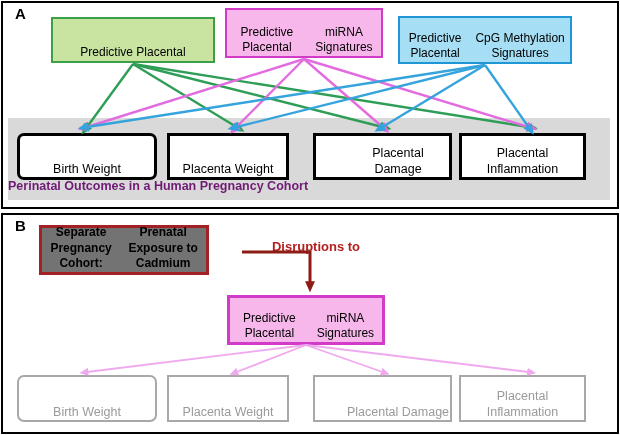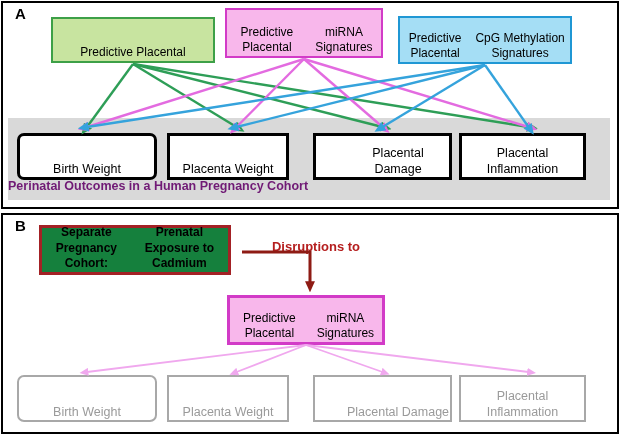--- a/index.html
+++ b/index.html
@@ -39,22 +39,22 @@
   }
   .oc-1{left:14px;width:140px;border-radius:7px;} .oc-2{left:164px;width:122px;}
   .oc-3{left:310px;width:139px;padding-left:31px;} .oc-4{left:456px;width:127px;}
   .band-caption{
     position:absolute; left:5px; top:176px; width:602px;
     text-align:left; font-weight:bold; font-size:12.5px; color:#701a75; z-index:2;
   }
   svg.overlay{position:absolute; left:0; top:0; z-index:5; pointer-events:none;}
   
   .cadmium-box{
-    left:36px; top:10px; width:192px; height:50px;
-    background:#15803d; border:3px solid #A32125; font-weight:bold;
+    left:36px; top:10px; width:170px; height:50px;
+    background:#737373; border:3px solid #A32125; font-weight:bold;
   }
   .disruption-label{
     position:absolute; left:243px; top:24px; width:140px;
     text-align:center; font-weight:bold; font-size:13px; color:#B51E1E; z-index:2;
   }
   .sig-mirna-b{ left:224px; top:80px; width:158px; height:50px;
     background:#F8B7EB; border:3px solid #D23BC7;}
   .outcome-faded{
     top:160px; height:47px; background:#fff;
     border:2px solid #A8A8A8; color:#9A9A9A; font-size:12.5px;

